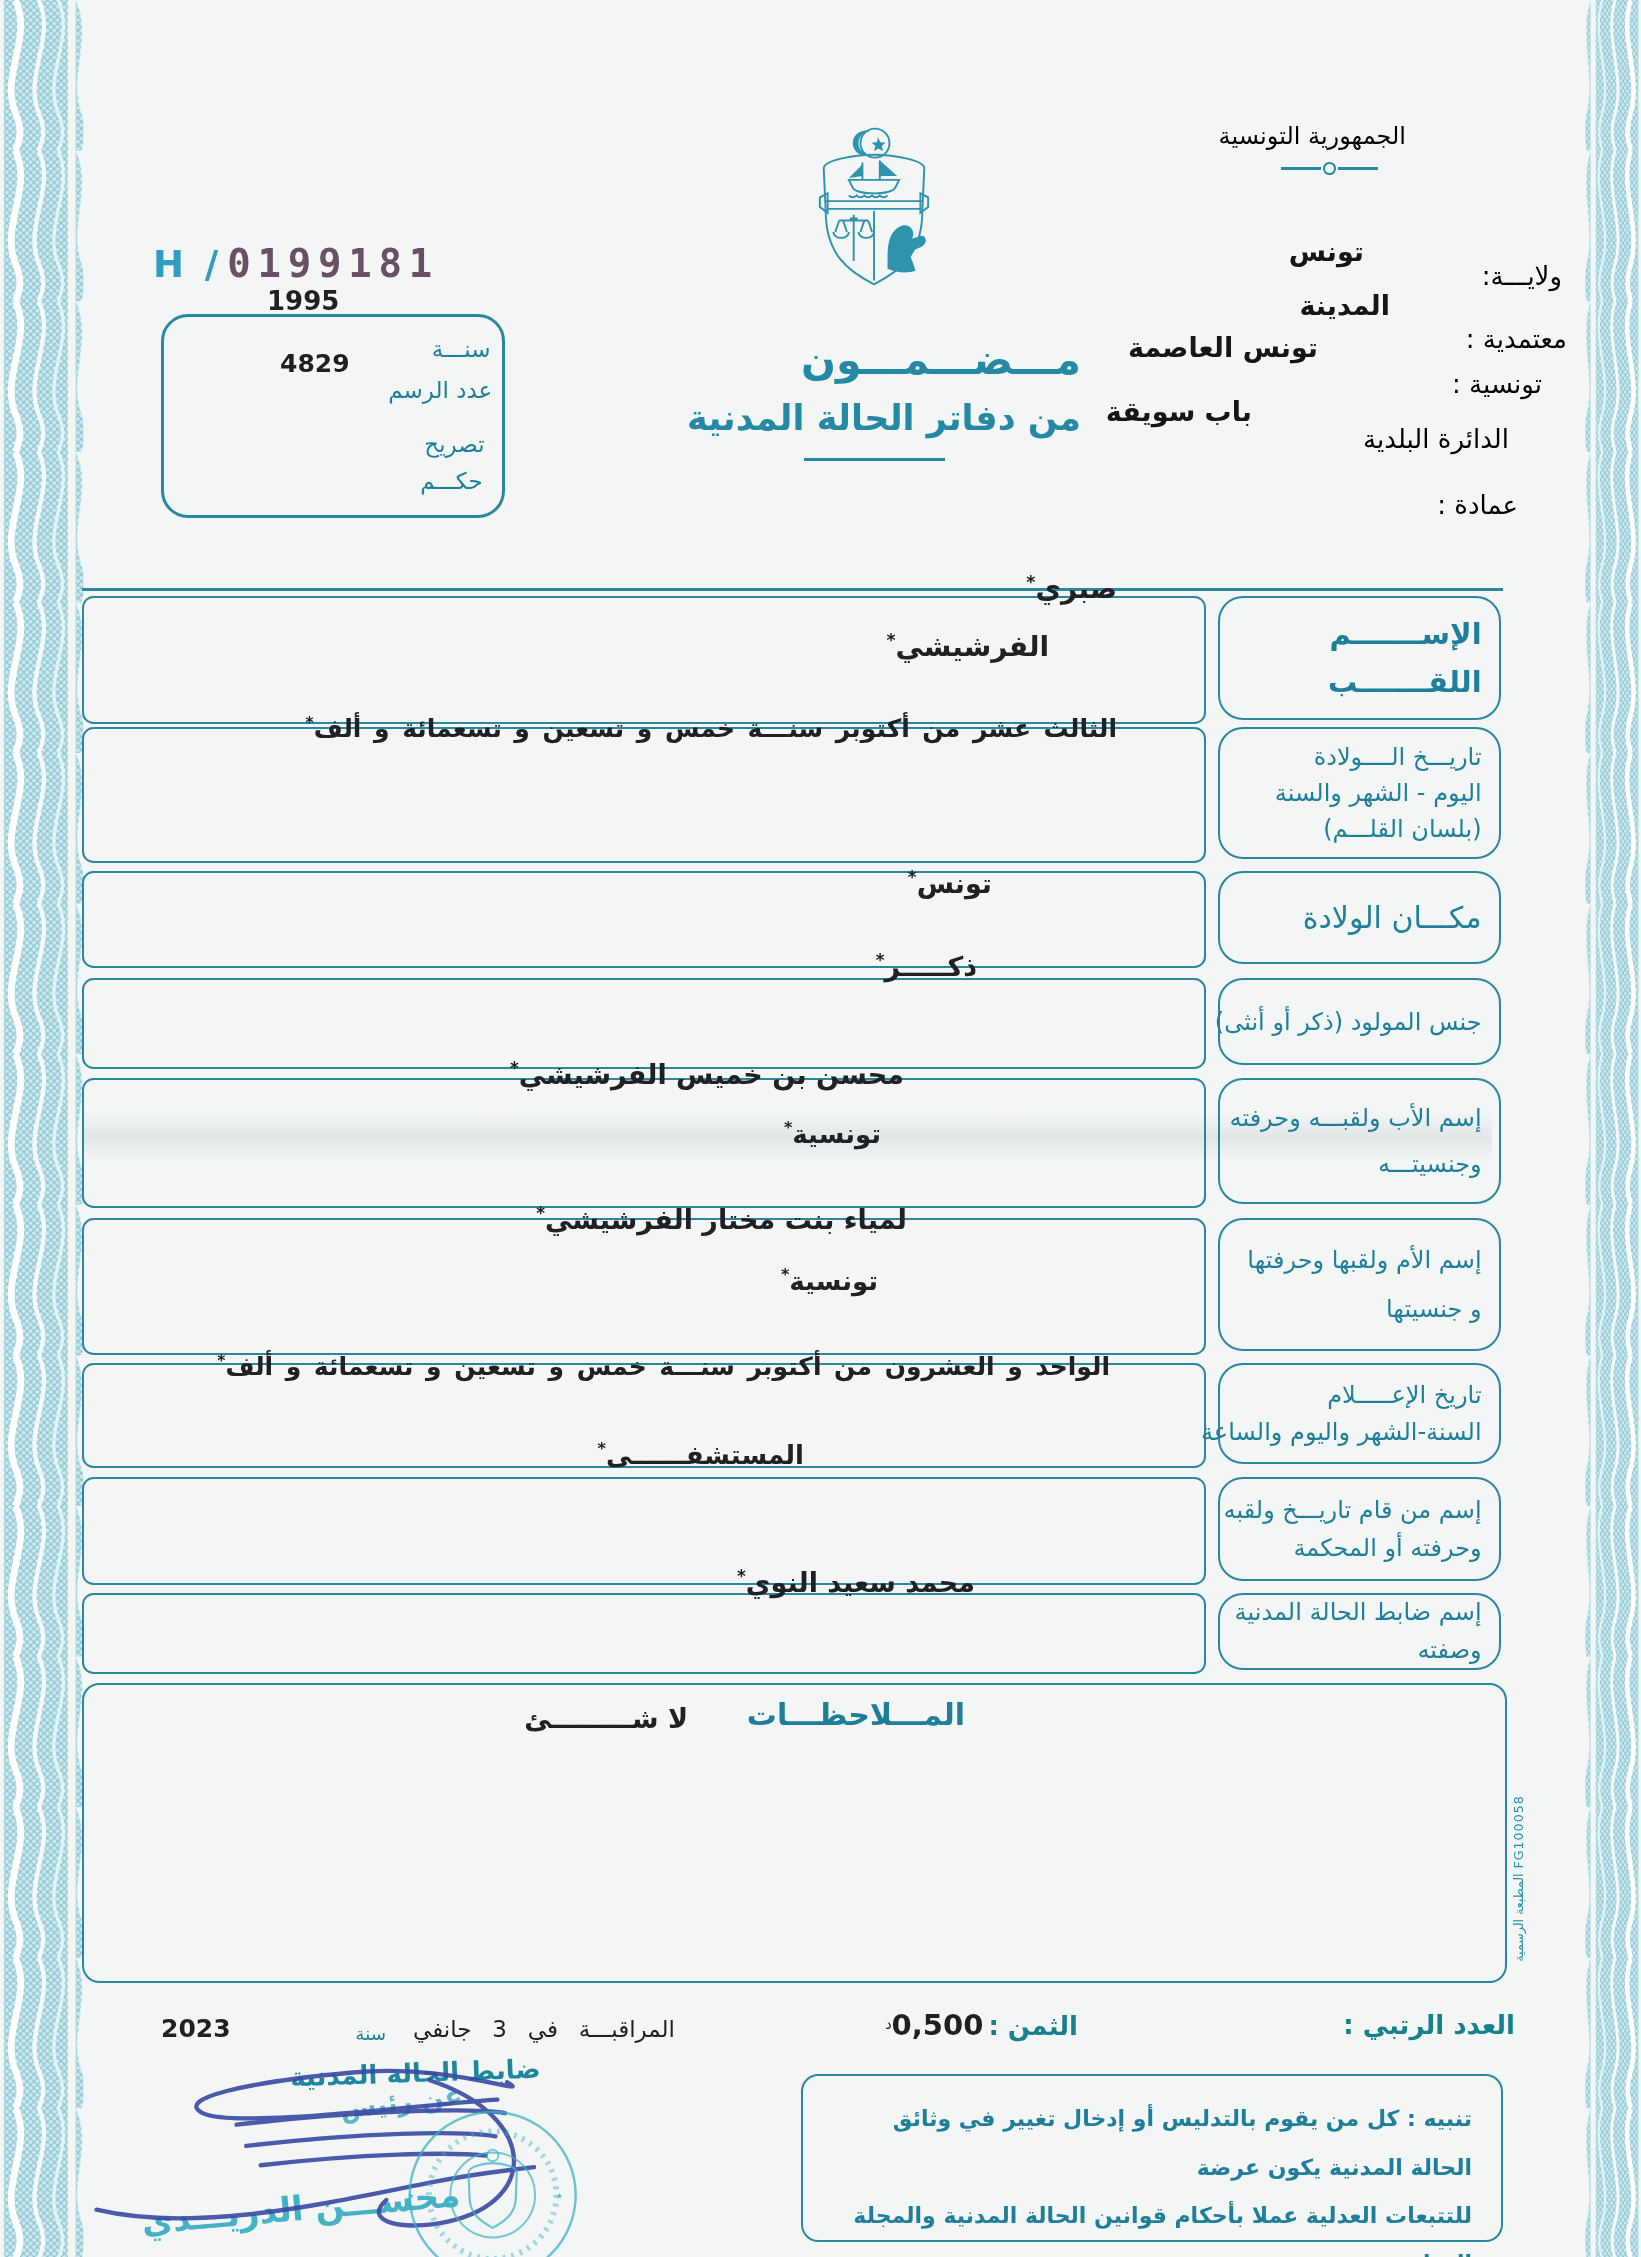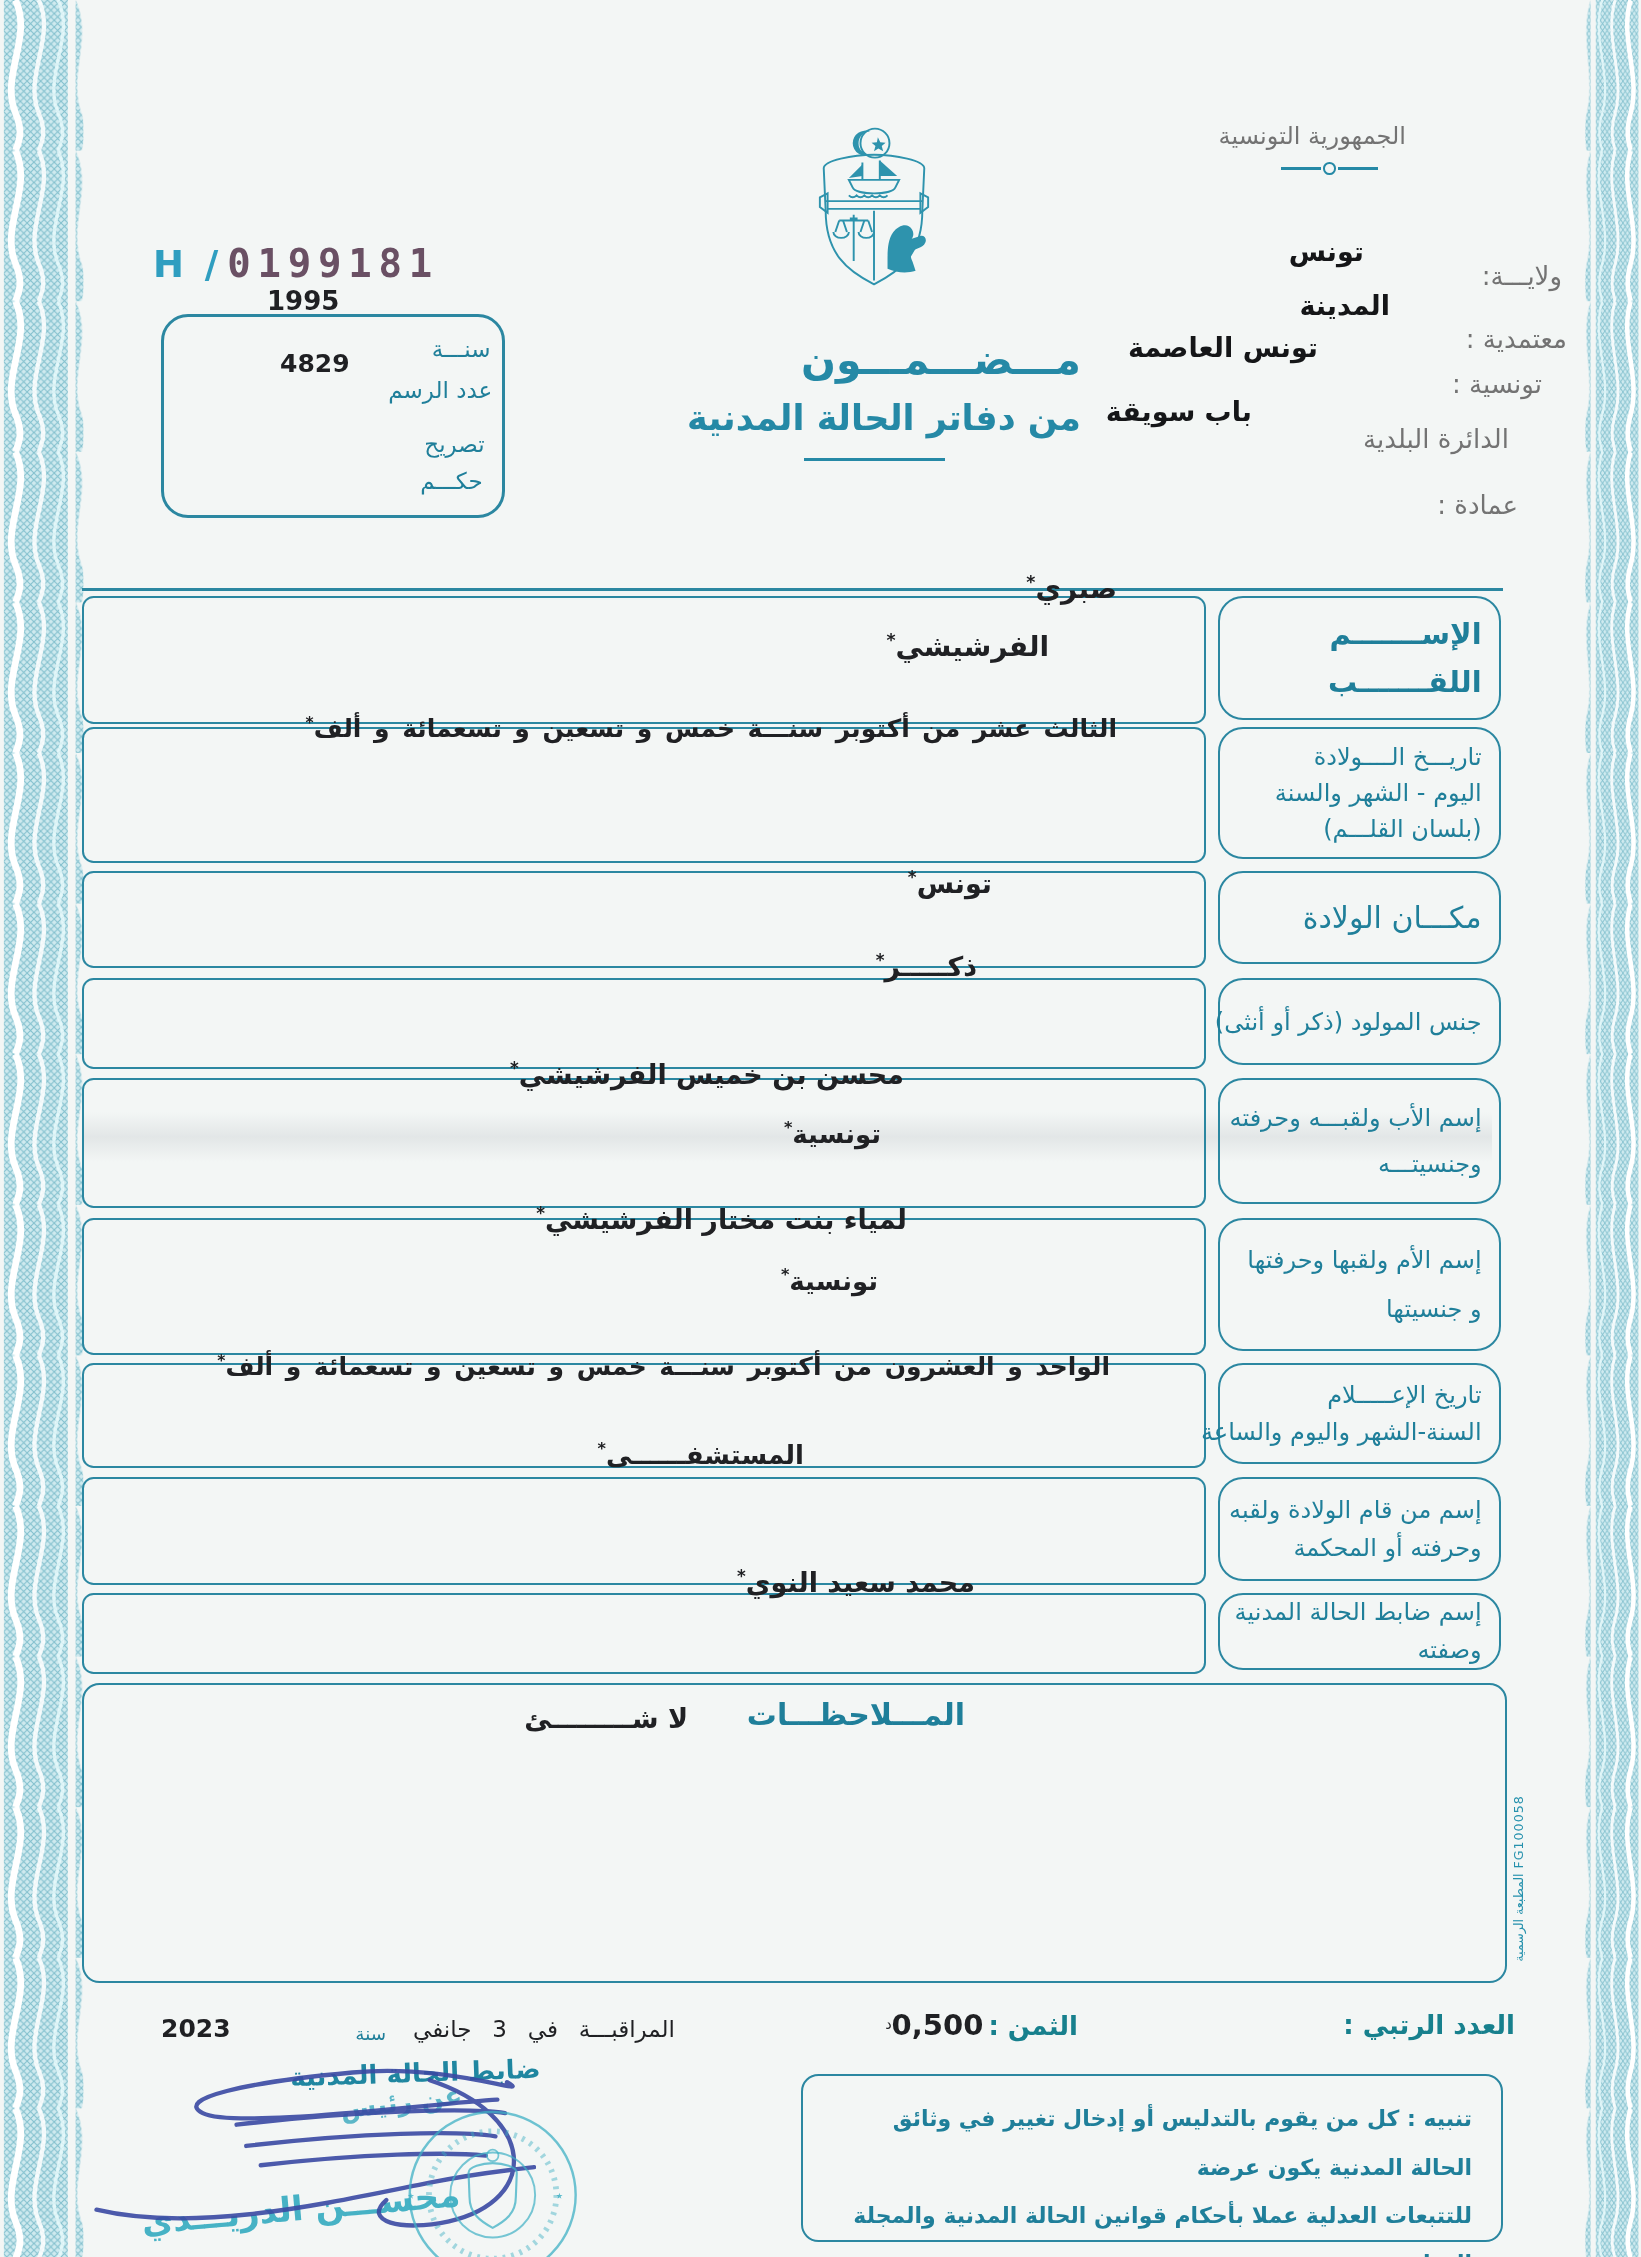--- a/index.html
+++ b/index.html
@@ -6,21 +6,21 @@
   #page{position:relative;width:1641px;height:2257px;background:#f3f6f5;overflow:hidden;
         font-family:"DejaVu Sans",sans-serif;direction:rtl;}
   .abs{position:absolute;}
   .teal{color:#1f7f9a;}
   .ink{color:#1f2023;}
   
   .strip{position:absolute;top:0;height:2257px;}
   .strip.left{left:0;width:93px;}
   .strip.right{right:0;width:62px;transform:scaleX(-1);}
   
-  .hlabel{position:absolute;color:#737373;font-size:25px;white-space:nowrap;}
+  .hlabel{position:absolute;color:#000000;font-size:25px;white-space:nowrap;}
   .hvalue{position:absolute;color:#151618;font-size:27px;font-weight:700;white-space:nowrap;}
   
   .title-line{position:absolute;width:415px;left:666px;text-align:right;color:#2589a6;font-weight:700;white-space:nowrap;}
   
   .serial{position:absolute;left:153px;top:241px;direction:ltr;white-space:nowrap;}
   .serial .sp{color:#2f9ec0;font-size:37px;font-weight:700;letter-spacing:3.9px;}
   .serial .sd{color:#5c3f55;font-family:"DejaVu Sans Mono",monospace;font-size:39px;font-weight:700;letter-spacing:6.8px;opacity:.9;}
   
   .recbox{position:absolute;left:161px;top:314px;width:338px;height:198px;border:3.4px solid #2b87a1;border-radius:27px;}
   .recbox span{position:absolute;white-space:nowrap;}
@@ -194,21 +194,21 @@
   </div>
   <div class="lbox" style="top:1218px;height:133px">
     <span>إسم الأم ولقبها وحرفتها</span>
     <span>و جنسيتها</span>
   </div>
   <div class="lbox" style="top:1363px;height:101px">
     <span>تاريخ الإعـــــلام</span>
     <span>السنة-الشهر واليوم والساعة</span>
   </div>
   <div class="lbox" style="top:1477px;height:104px">
-    <span>إسم من قام الولادة ولقبه</span>
+    <span>إسم من قام تاريـــخ ولقبه</span>
     <span>وحرفته أو المحكمة</span>
   </div>
   <div class="lbox" style="top:1593px;height:77px;justify-content:space-between;padding-top:3px;padding-bottom:3.9px">
     <span>إسم ضابط الحالة المدنية</span>
     <span>وصفته</span>
   </div>
 
   <div class="val" style="right:524px;top:572px;font-size:28px"><span>صبري</span><sup>*</sup></div>
   <div class="val" style="right:592px;top:630px;font-size:28px"><span>الفرشيشي</span><sup>*</sup></div>
   <div class="val long" style="right:524px;top:714px"><span>الثالث عشر من أكتوبر سنـــة خمس و تسعين و تسعمائة و ألف</span><sup>*</sup></div>

